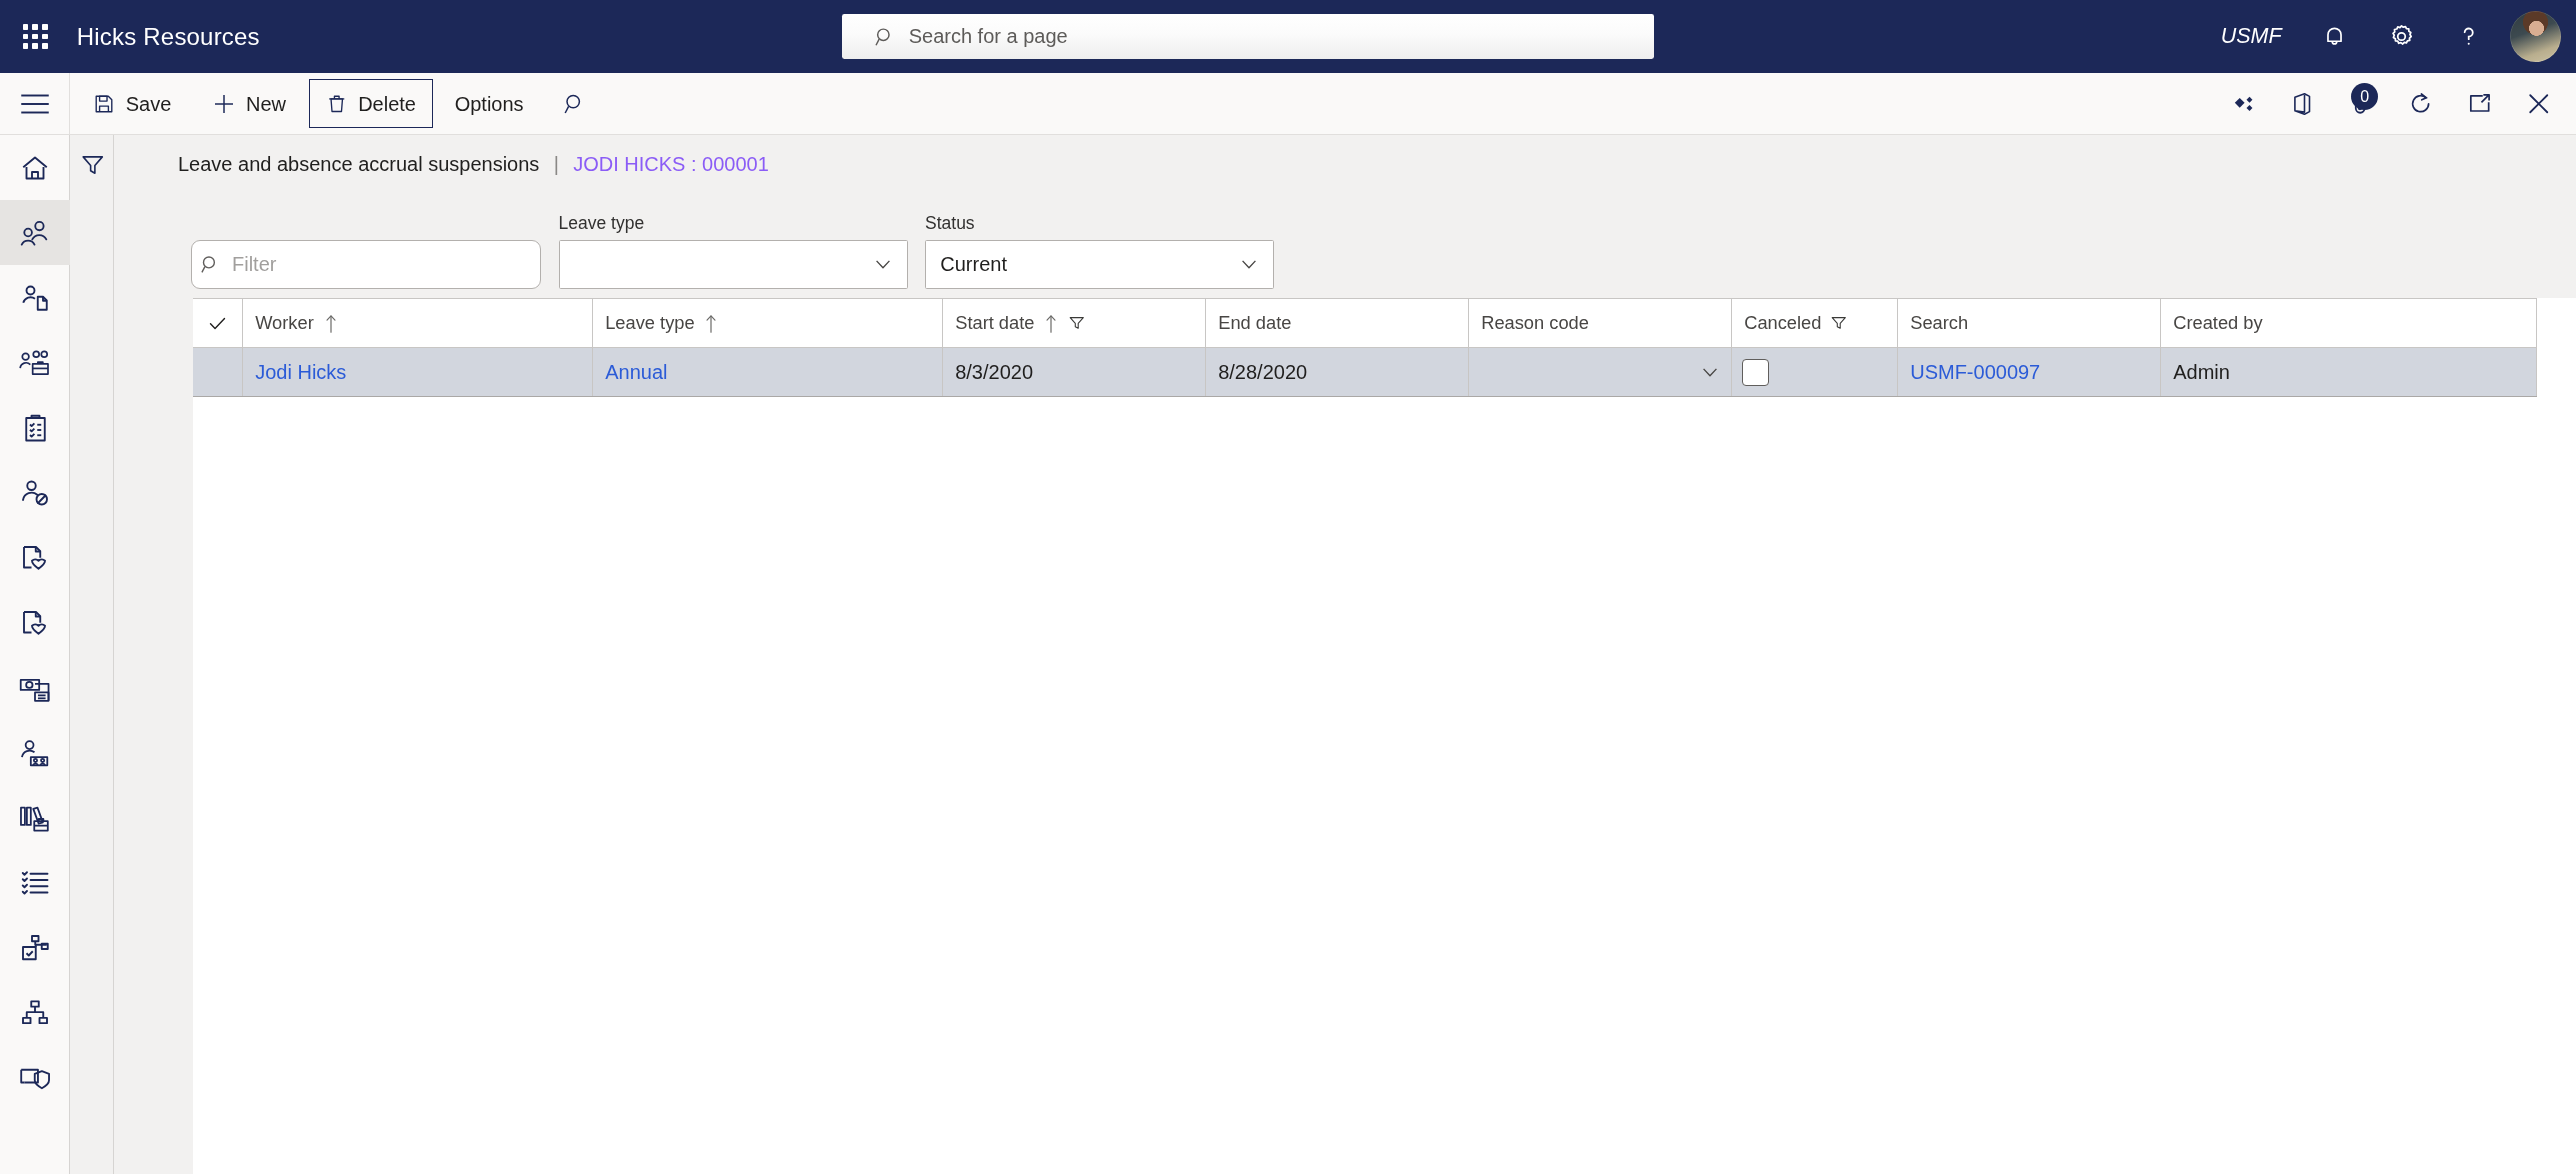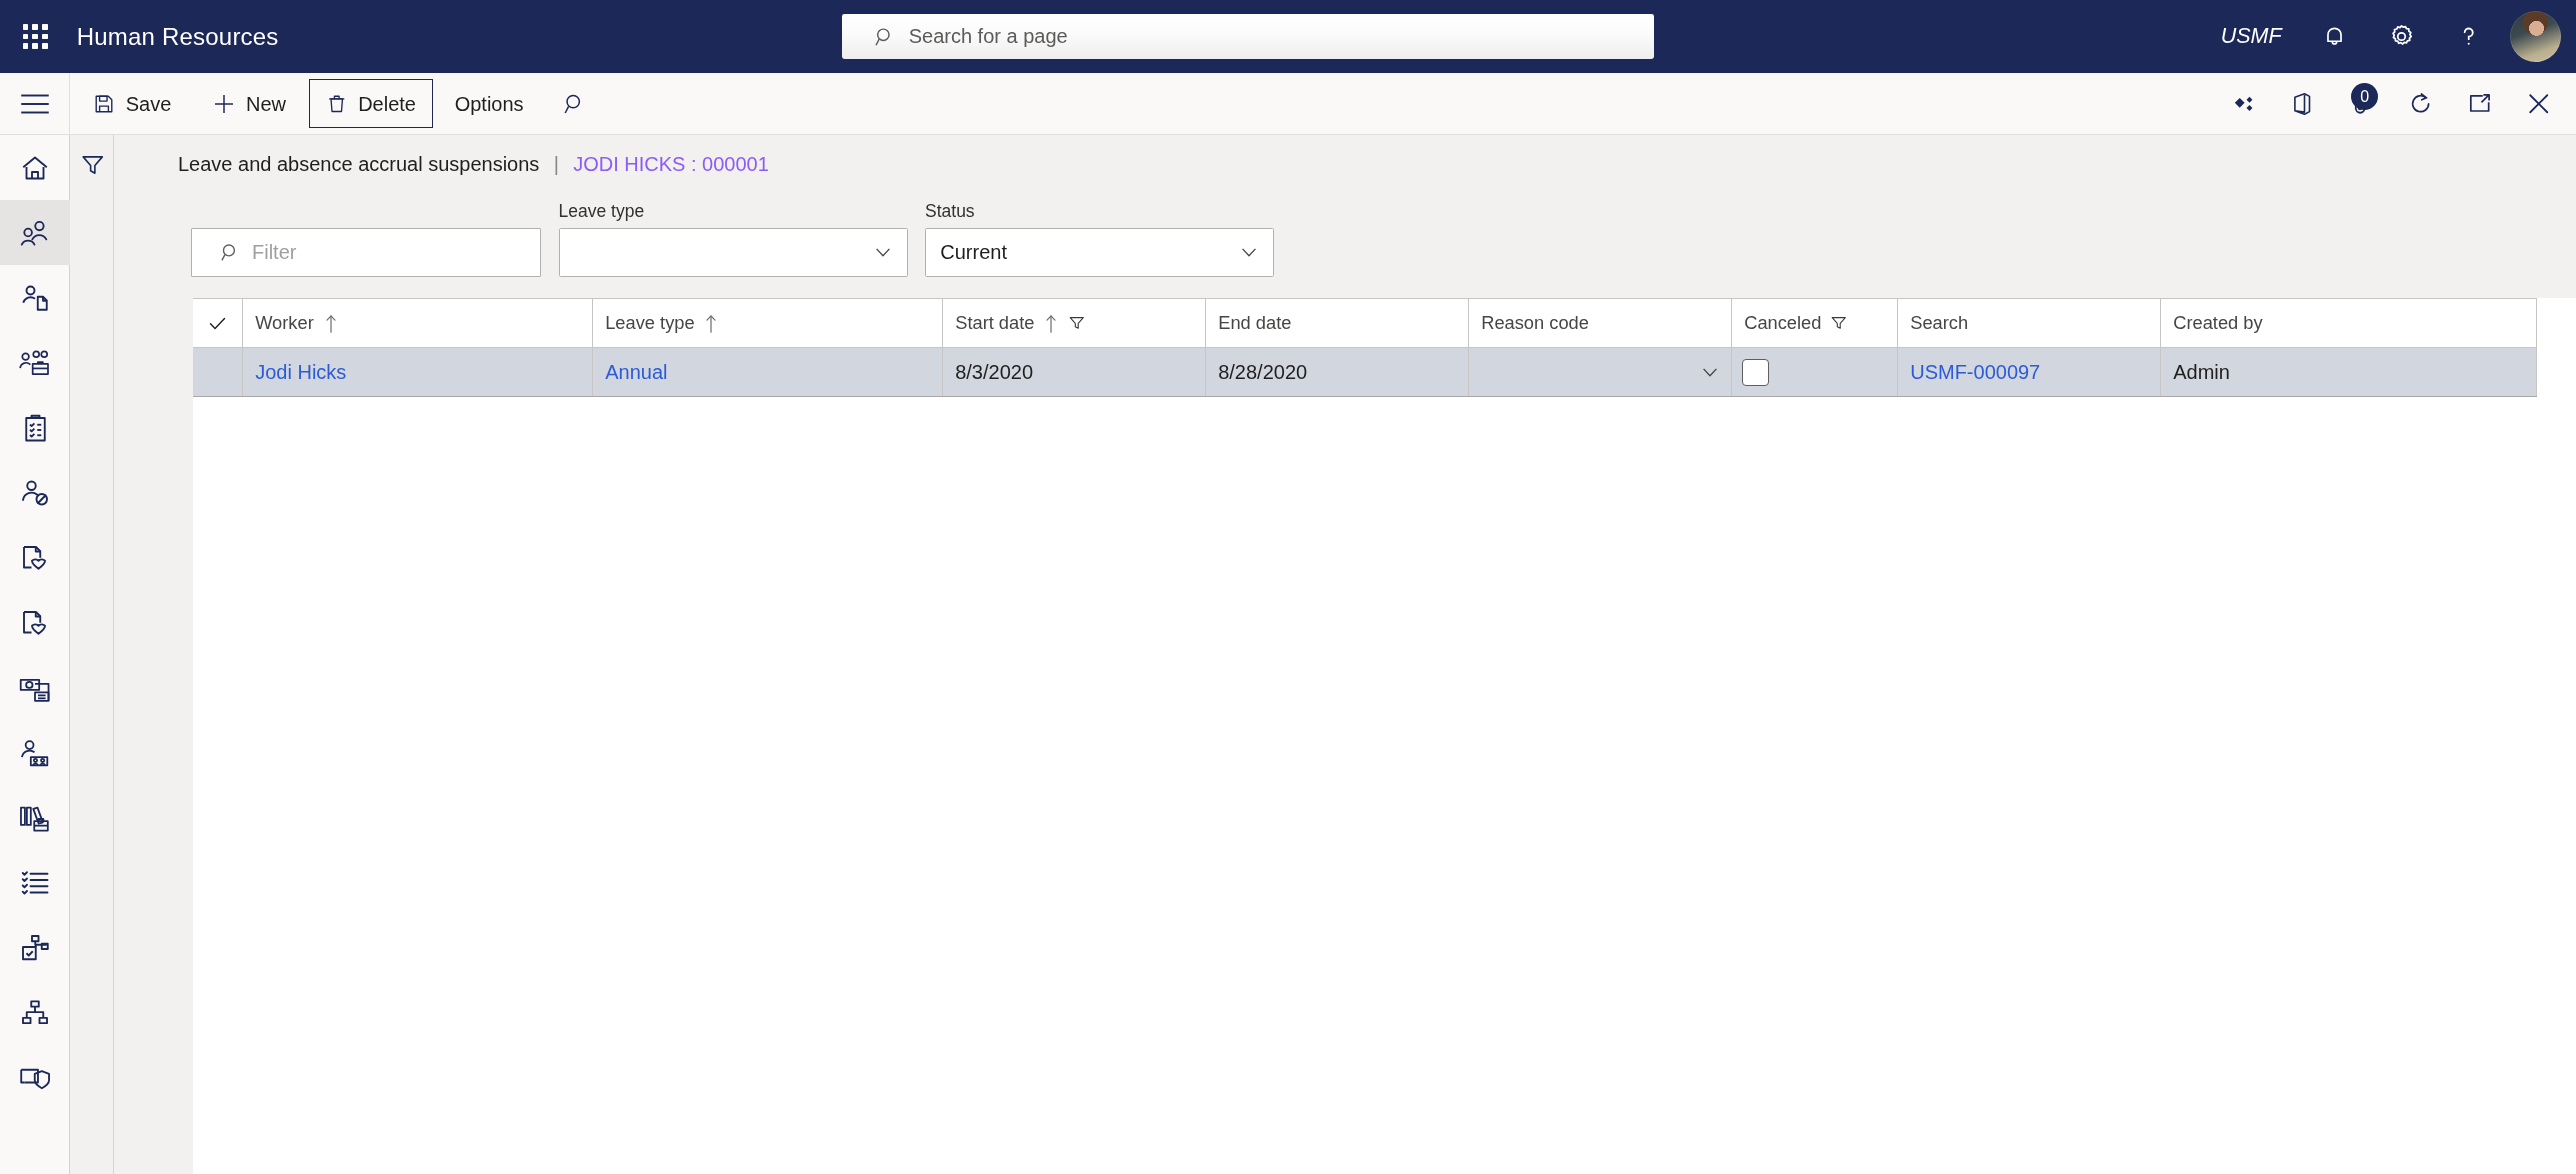--- a/index.html
+++ b/index.html
@@ -119,22 +119,22 @@
   .pagehead .caption{ color:#8b5cf6; }
 
   .filterrow{
     position:absolute; left:76px; top:66px; display:flex; align-items:flex-end; gap:17.5px;
   }
   .fld{ display:flex; flex-direction:column; }
   .fld .flabel{
     font-size:17.5px; color:#323130; margin-bottom:5.6px; height:21px;
   }
   .quickfilter{
-    width:350px;height:49px;background:#fff;border:0.8px solid #b3b0ad;border-radius:1px;
-    display:flex;align-items:center;padding-left:28px;cursor:text;
+    width:350px;height:49px;background:#fff;border:0.8px solid #b3b0ad;border-radius:9px;
+    display:flex;align-items:center;padding-left:8px;cursor:text;margin-top:12px;
   }
   .quickfilter .mg{ margin-right:11px; }
   .quickfilter .ph{ color:#a19f9d; font-size:20px; }
   .combo{
     width:349px;height:49px;background:#fff;border:0.8px solid #b3b0ad;border-radius:1.6px;
     display:flex;align-items:center;justify-content:space-between;padding:0 12.7px 0 14.3px;cursor:pointer;
   }
   .combo .val{ font-size:20px; color:#201f1e; }
   .combo.empty .val{ color:transparent; }
 
@@ -178,21 +178,21 @@
         <i></i>
         <i></i>
         <i></i>
         <i></i>
         <i></i>
         <i></i>
         <i></i>
         <i></i>
       </div>
   </div>
-  <div class="app-title">Human Resources</div>
+  <div class="app-title">Hicks Resources</div>
 
   <div class="searchwrap">
     <div class="searchbox">
       <span class="mg">
         <svg width="22" height="22" viewBox="0 0 24 24" fill="none" stroke="#5d5b59" stroke-width="1.6">
           <circle cx="10.2" cy="9.6" r="6.2"></circle>
             <line x1="5.6" y1="14.4" x2="2.2" y2="21"></line>
         </svg>
       </span>
       <span class="ph">Search for a page</span>

